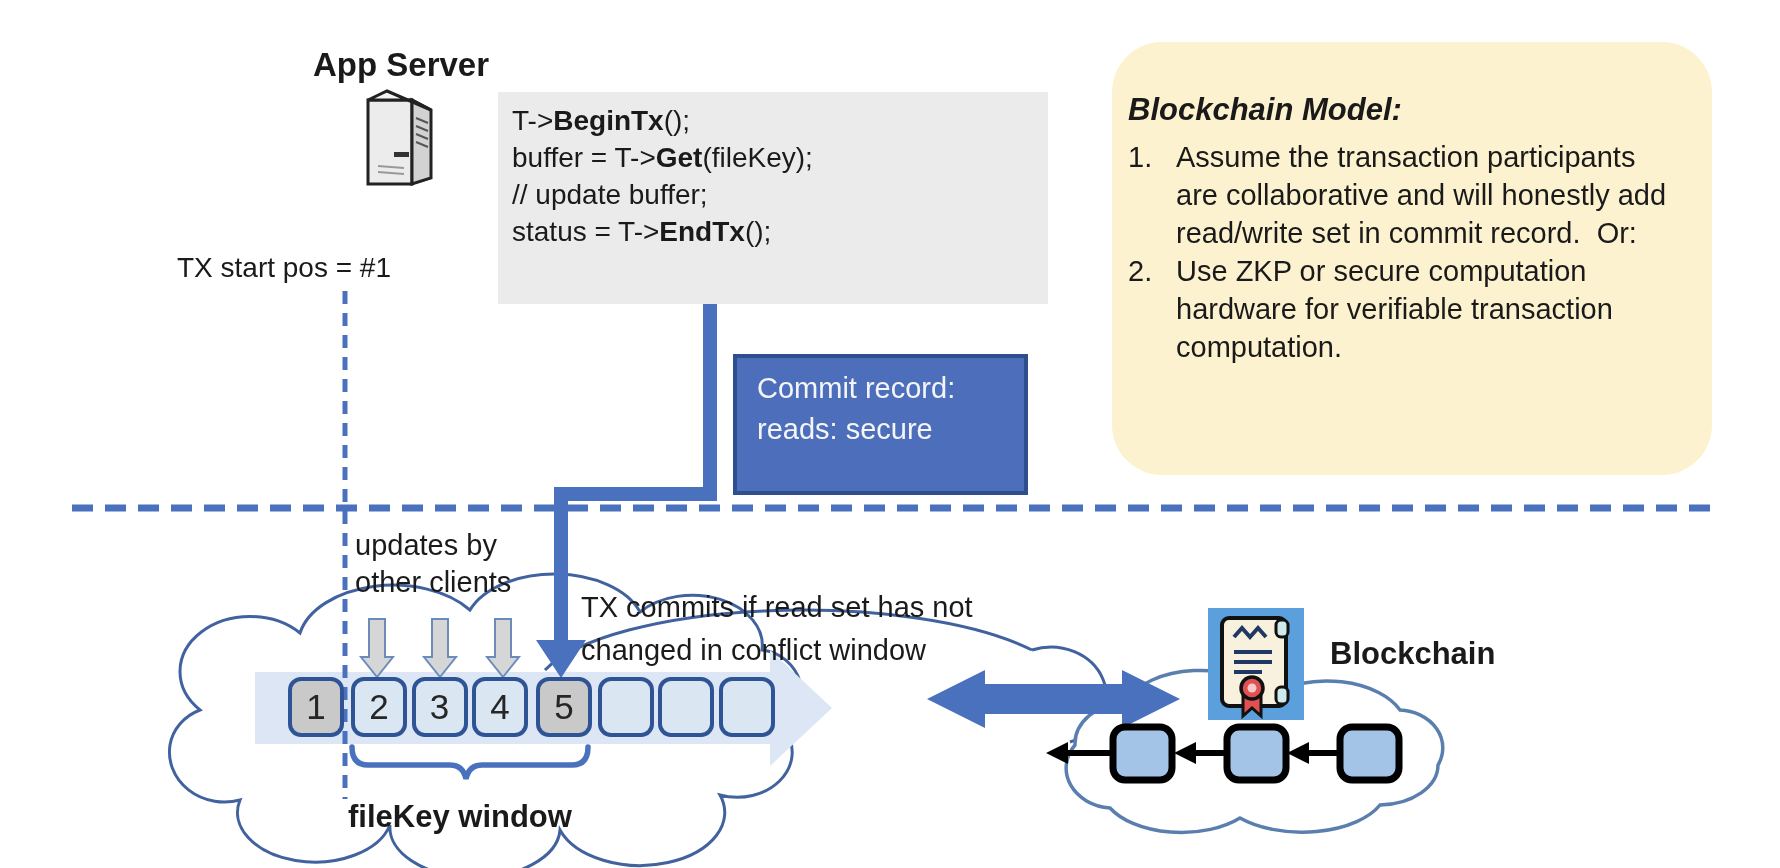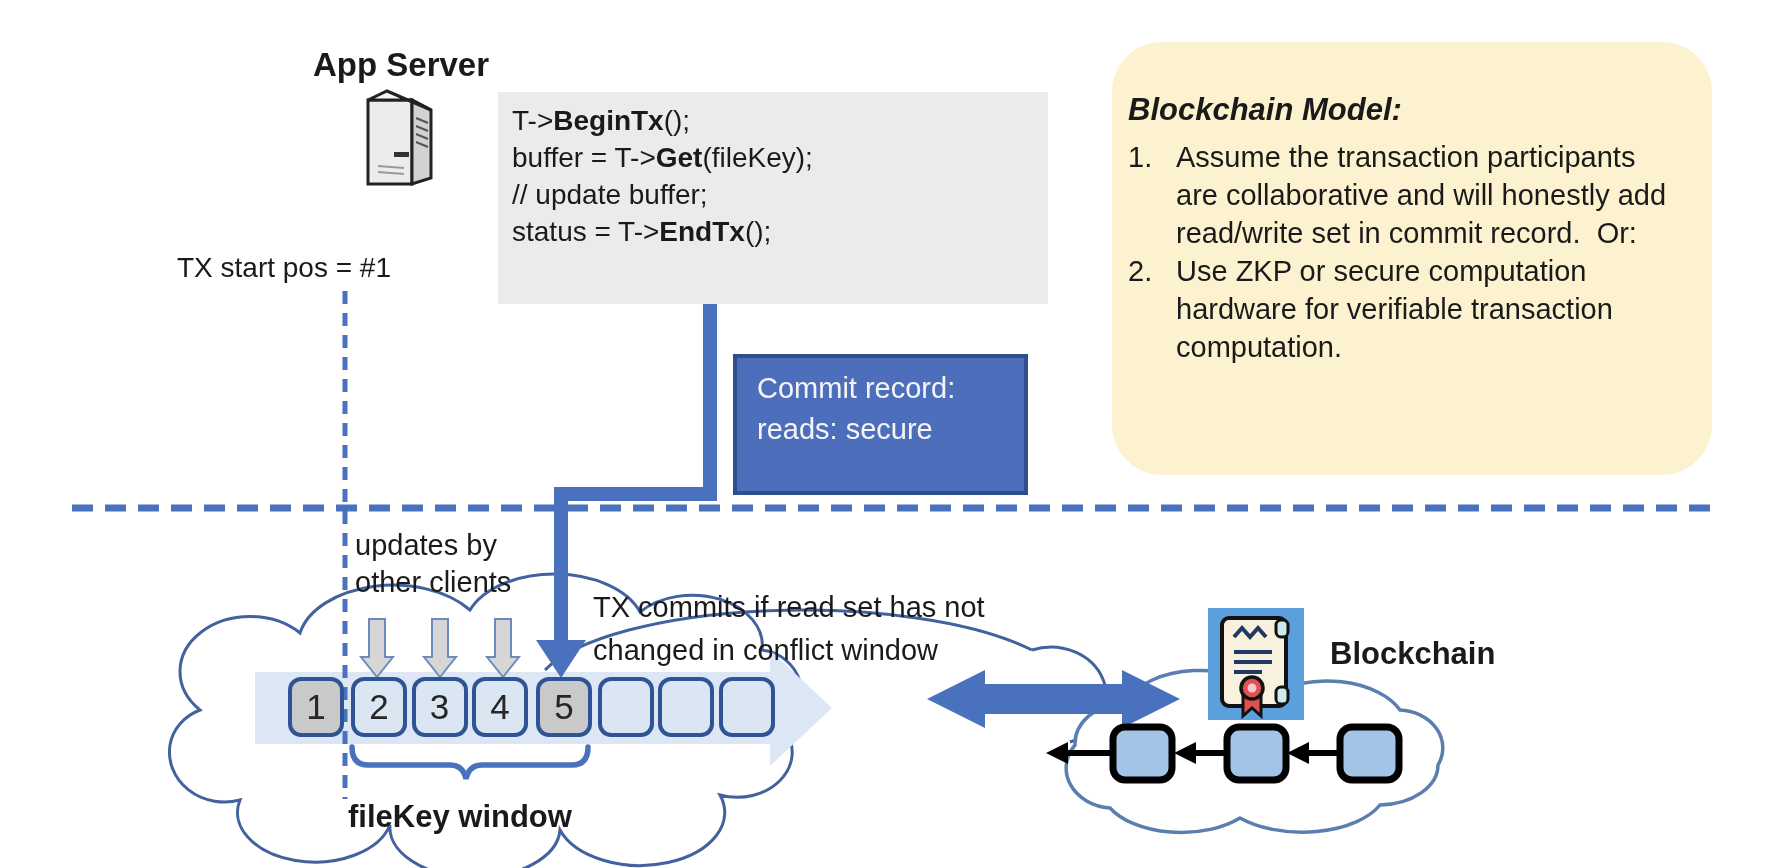--- a/index.html
+++ b/index.html
@@ -40,21 +40,21 @@
   .commit-line{color:#f5f5f7;font-size:29px;line-height:41px;white-space:pre;}
 
   .model-box{left:1112px;top:42px;width:600px;height:433px;background:var(--yellow);
     border-radius:50px;padding:50px 26px 0 16px;}
   .model-title{font-size:31px;font-weight:bold;font-style:italic;margin-bottom:10px;}
   .model-item{display:flex;font-size:29px;line-height:38px;}
   .model-item .num{width:48px;flex:0 0 48px;}
   .model-item .txt{white-space:pre-wrap;width:508px;}
 
   .updates-label{left:355px;top:527px;width:205px;font-size:29px;line-height:37px;}
-  .commit-note{left:581px;top:586px;font-size:29px;line-height:43px;margin-left:12px;}
+  .commit-note{left:581px;top:586px;font-size:29px;line-height:43px;}
   .conflict-window-label{left:348px;top:799px;font-size:31px;font-weight:bold;}
   .blockchain-label{left:1330px;top:636px;font-size:31px;font-weight:bold;}
 
   .tl-box{position:absolute;top:677px;width:56px;height:60px;border:4px solid var(--box_border);
     border-radius:13px;display:flex;align-items:center;justify-content:center;
     font-size:35px;color:#262626;}
   .tl-box.gray{background:var(--gray_fill);}
   .tl-box.blue{background:var(--light_blue_fill);}
 
   svg .cloud{fill:#ffffff;stroke:var(--cloud_stroke);stroke-width:3;}

